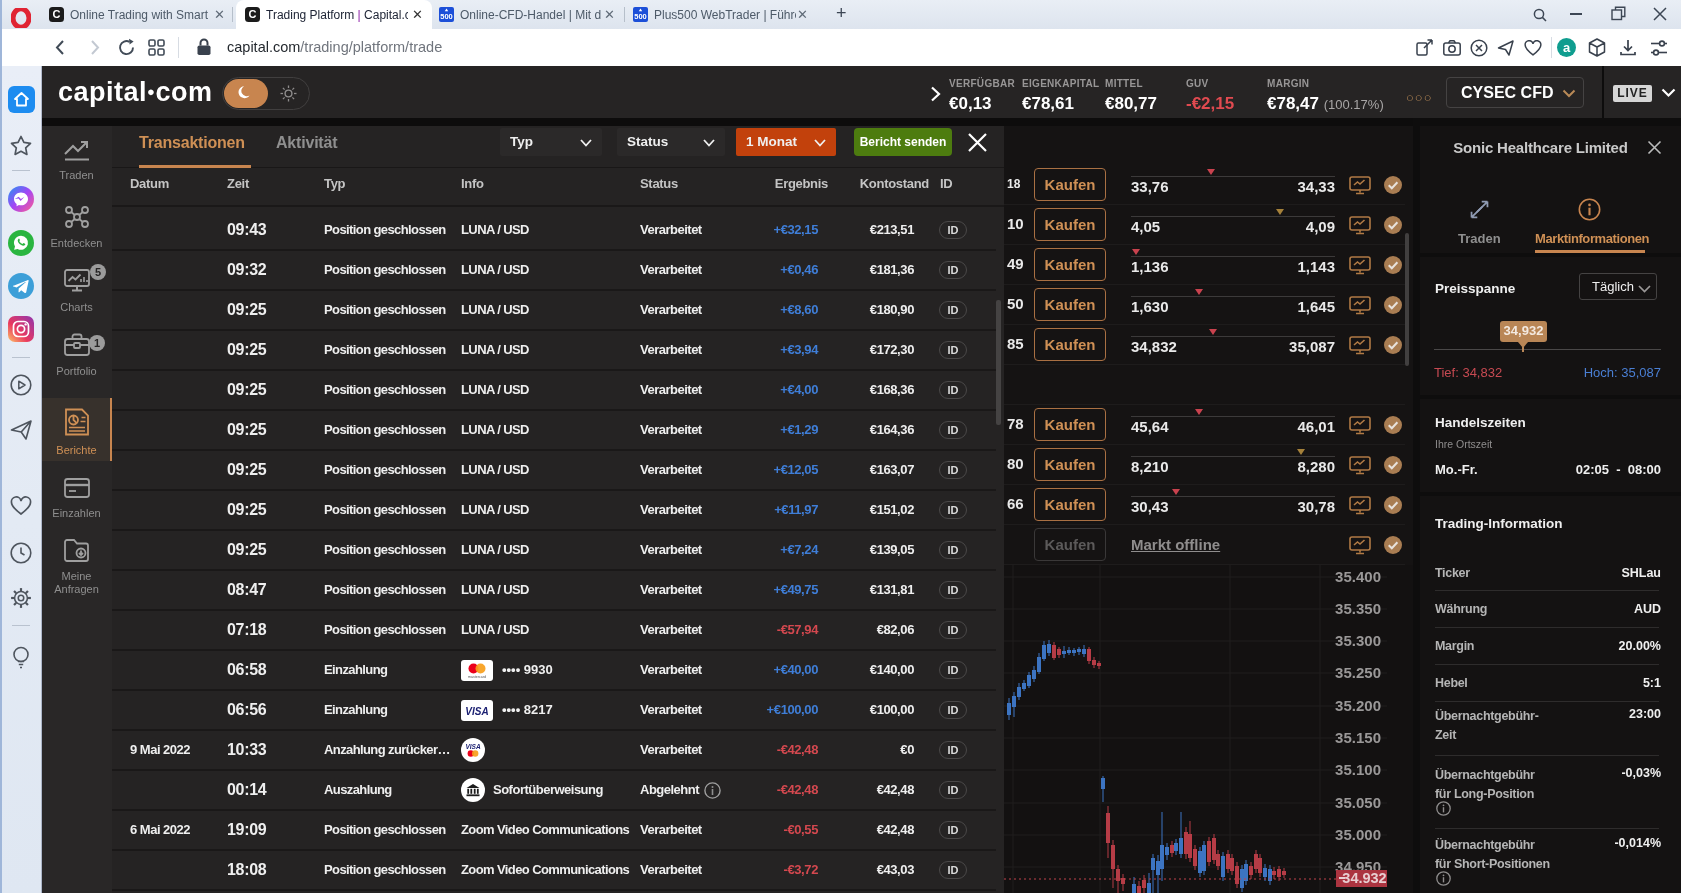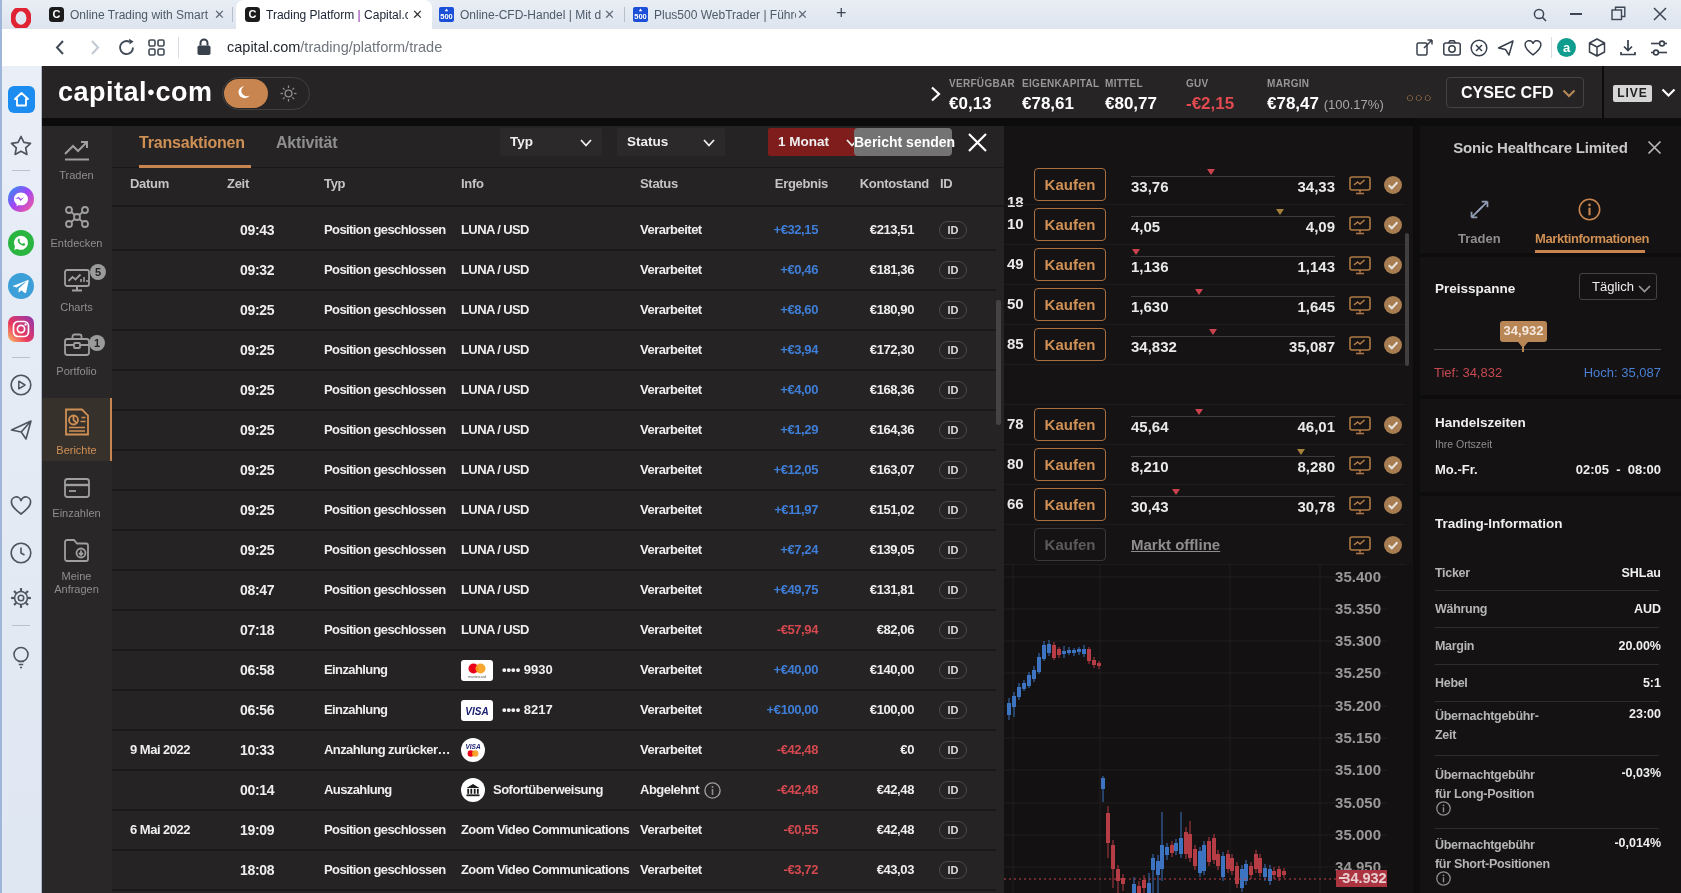--- a/index.html
+++ b/index.html
@@ -23,21 +23,21 @@
   #rpanel { position:absolute; left:1413px; top:118px; width:268px; height:775px; background:#0e0d0d; }
   .rsec { position:absolute; left:7px; width:261px; background:#141212; }
   .navitem { position:absolute; left:0; width:69px; text-align:center; color:#8f8f8f; }
   .navitem .lbl { font-size:11px; margin-top:3px; }
   .badge { position:absolute; width:16px; height:16px; border-radius:50%; background:#9b9b9b; color:#262424; font-size:11px; font-weight:bold; line-height:16px; text-align:center; }
   
   .trow { position:absolute; left:0; width:884px; height:38px; }
   .tsep { position:absolute; left:0; width:884px; height:2px; background:#1a1818; }
   .cell { position:absolute; top:0; height:38px; line-height:38px; white-space:nowrap; }
   .c-datum { left:18px; color:#efefef; font-weight:bold; font-size:13px; letter-spacing:-0.5px; }
-  .c-zeit  { left:115px; color:#efefef; font-weight:bold; font-size:14px; letter-spacing:-0.3px;margin-left:13px; }
+  .c-zeit  { left:115px; color:#efefef; font-weight:bold; font-size:16px; letter-spacing:-0.3px; }
   .c-typ   { left:212px; color:#efefef; font-weight:bold; font-size:13px; letter-spacing:-0.6px; }
   .c-info  { left:349px; color:#efefef; font-weight:bold; font-size:13px; letter-spacing:-0.6px; }
   .c-status{ left:528px; color:#efefef; font-weight:bold; font-size:13px; letter-spacing:-0.5px; }
   .c-erg   { left:560px; width:146px; text-align:right; font-weight:bold; font-size:13px; letter-spacing:-0.4px; }
   .c-konto { left:660px; width:142px; text-align:right; color:#efefef; font-weight:bold; font-size:13px; letter-spacing:-0.4px; }
   .c-id    { position:absolute; left:827px; top:10px; height:18px; width:28px; border:1px solid #4a4848; border-radius:9px; color:#dadada; font-size:11px; font-weight:bold; line-height:16px; text-align:center; }
   .blue { color:#3f7ed8;text-align:right; } .red { color:#d4484f; }
   
   .mrow { position:absolute; left:0; width:401px; height:40px; }
   .kaufen { position:absolute; left:30px; top:3px; width:72px; height:33px; border:1px solid #a97043; border-radius:4px; color:#cf9055; font-weight:bold; font-size:15px; text-align:center; line-height:31px; }
@@ -417,27 +417,27 @@
       <svg style="position:absolute;right:10px;top:11px" width="12" height="8" viewBox="0 0 12 8">
         <path d="M1 1 L6 6.5 L11 1" fill="none" stroke="#efefef" stroke-width="1.8"></path>
       </svg>
     </div>
   <div class="abs" style="left:505px;top:2px;width:108px;height:28px;background:#2b2929;border-radius:2px;">
       <span style="position:absolute;left:10px;top:6px;font-size:13.5px;font-weight:bold;color:#efefef;">Status</span>
       <svg style="position:absolute;right:10px;top:11px" width="12" height="8" viewBox="0 0 12 8">
         <path d="M1 1 L6 6.5 L11 1" fill="none" stroke="#efefef" stroke-width="1.8"></path>
       </svg>
     </div>
-  <div class="abs" style="left:656px;top:2px;width:100px;height:28px;background:#7f1d1d;border-radius:2px;">
+  <div class="abs" style="left:624px;top:2px;width:100px;height:28px;background:#c2410c;border-radius:2px;">
       <span style="position:absolute;left:10px;top:6px;font-size:13.5px;font-weight:bold;color:#efefef;">1 Monat</span>
       <svg style="position:absolute;right:10px;top:11px" width="12" height="8" viewBox="0 0 12 8">
         <path d="M1 1 L6 6.5 L11 1" fill="none" stroke="#efefef" stroke-width="1.8"></path>
       </svg>
     </div>
-  <div class="abs" style="left:742px;top:2px;width:98px;height:28px;background:#737373;border-radius:4px;white-space:nowrap;font-size:14px;font-weight:bold;color:#fff;text-align:center;line-height:28px;">Bericht senden</div>
+  <div class="abs" style="left:742px;top:2px;width:98px;height:28px;background:#4d7c0f;border-radius:4px;white-space:nowrap;font-size:12px;font-weight:bold;color:#fff;text-align:center;line-height:28px;">Bericht senden</div>
   <svg class="abs" style="left:855px;top:6px" width="21" height="21" viewBox="0 0 21 21">
       <path d="M2 2 L19 19 M19 2 L2 19" stroke="#fff" stroke-width="2.2"></path>
     </svg>
 
   <div class="abs" style="left:18px;top:50px;font-size:13px;font-weight:bold;color:#c4c4c4;letter-spacing:-0.3px;">Datum</div>
   <div class="abs" style="left:115px;top:50px;font-size:13px;font-weight:bold;color:#c4c4c4;letter-spacing:-0.3px;">Zeit</div>
   <div class="abs" style="left:212px;top:50px;font-size:13px;font-weight:bold;color:#c4c4c4;letter-spacing:-0.3px;">Typ</div>
   <div class="abs" style="left:349px;top:50px;font-size:13px;font-weight:bold;color:#c4c4c4;letter-spacing:-0.3px;">Info</div>
   <div class="abs" style="left:528px;top:50px;font-size:13px;font-weight:bold;color:#c4c4c4;letter-spacing:-0.3px;">Status</div>
   <div class="abs" style="left:570px;top:50px;width:146px;text-align:right;font-size:13px;font-weight:bold;color:#c4c4c4;letter-spacing:-0.3px;">Ergebnis</div>
@@ -647,21 +647,21 @@
         <div class="cell c-konto">€43,03</div>
         <div class="c-id">ID</div>
       </div>
 <div class="tsep" style="top:763px"></div>
 </div>
 
   <div class="abs" style="left:884px;top:174px;width:5px;height:125px;background:#454343;border-radius:2px;"></div>
 </div>
 <div id="market">
 <div class="mrow" style="top:39px">
-      <div class="abs" style="left:3px;top:28px;font-size:15px;font-weight:bold;color:#e9e9e9;">18</div>
+      <div class="abs" style="left:3px;top:12px;font-size:12px;font-weight:bold;color:#e9e9e9;">18</div>
       <div class="kaufen">Kaufen</div>
       <div class="rtrack"></div>
       <div class="tri" style="left:203px;border-top-color:#c9424e;"></div>
       <div class="rlow">33,76</div>
       <div class="rhigh">34,33</div>
       <svg class="abs" style="left:345px;top:11px" width="22" height="19" viewBox="0 0 22 19">
         <g fill="none" stroke="#b07a45" stroke-width="1.6">
           <rect x="1" y="1" width="20" height="13" rx="2"></rect>
           <path d="M5 9 l3.5-3 2.5 2 4.5-4"></path>
           <path d="M11 14 v2.5 M7 17.5 h8"></path>

